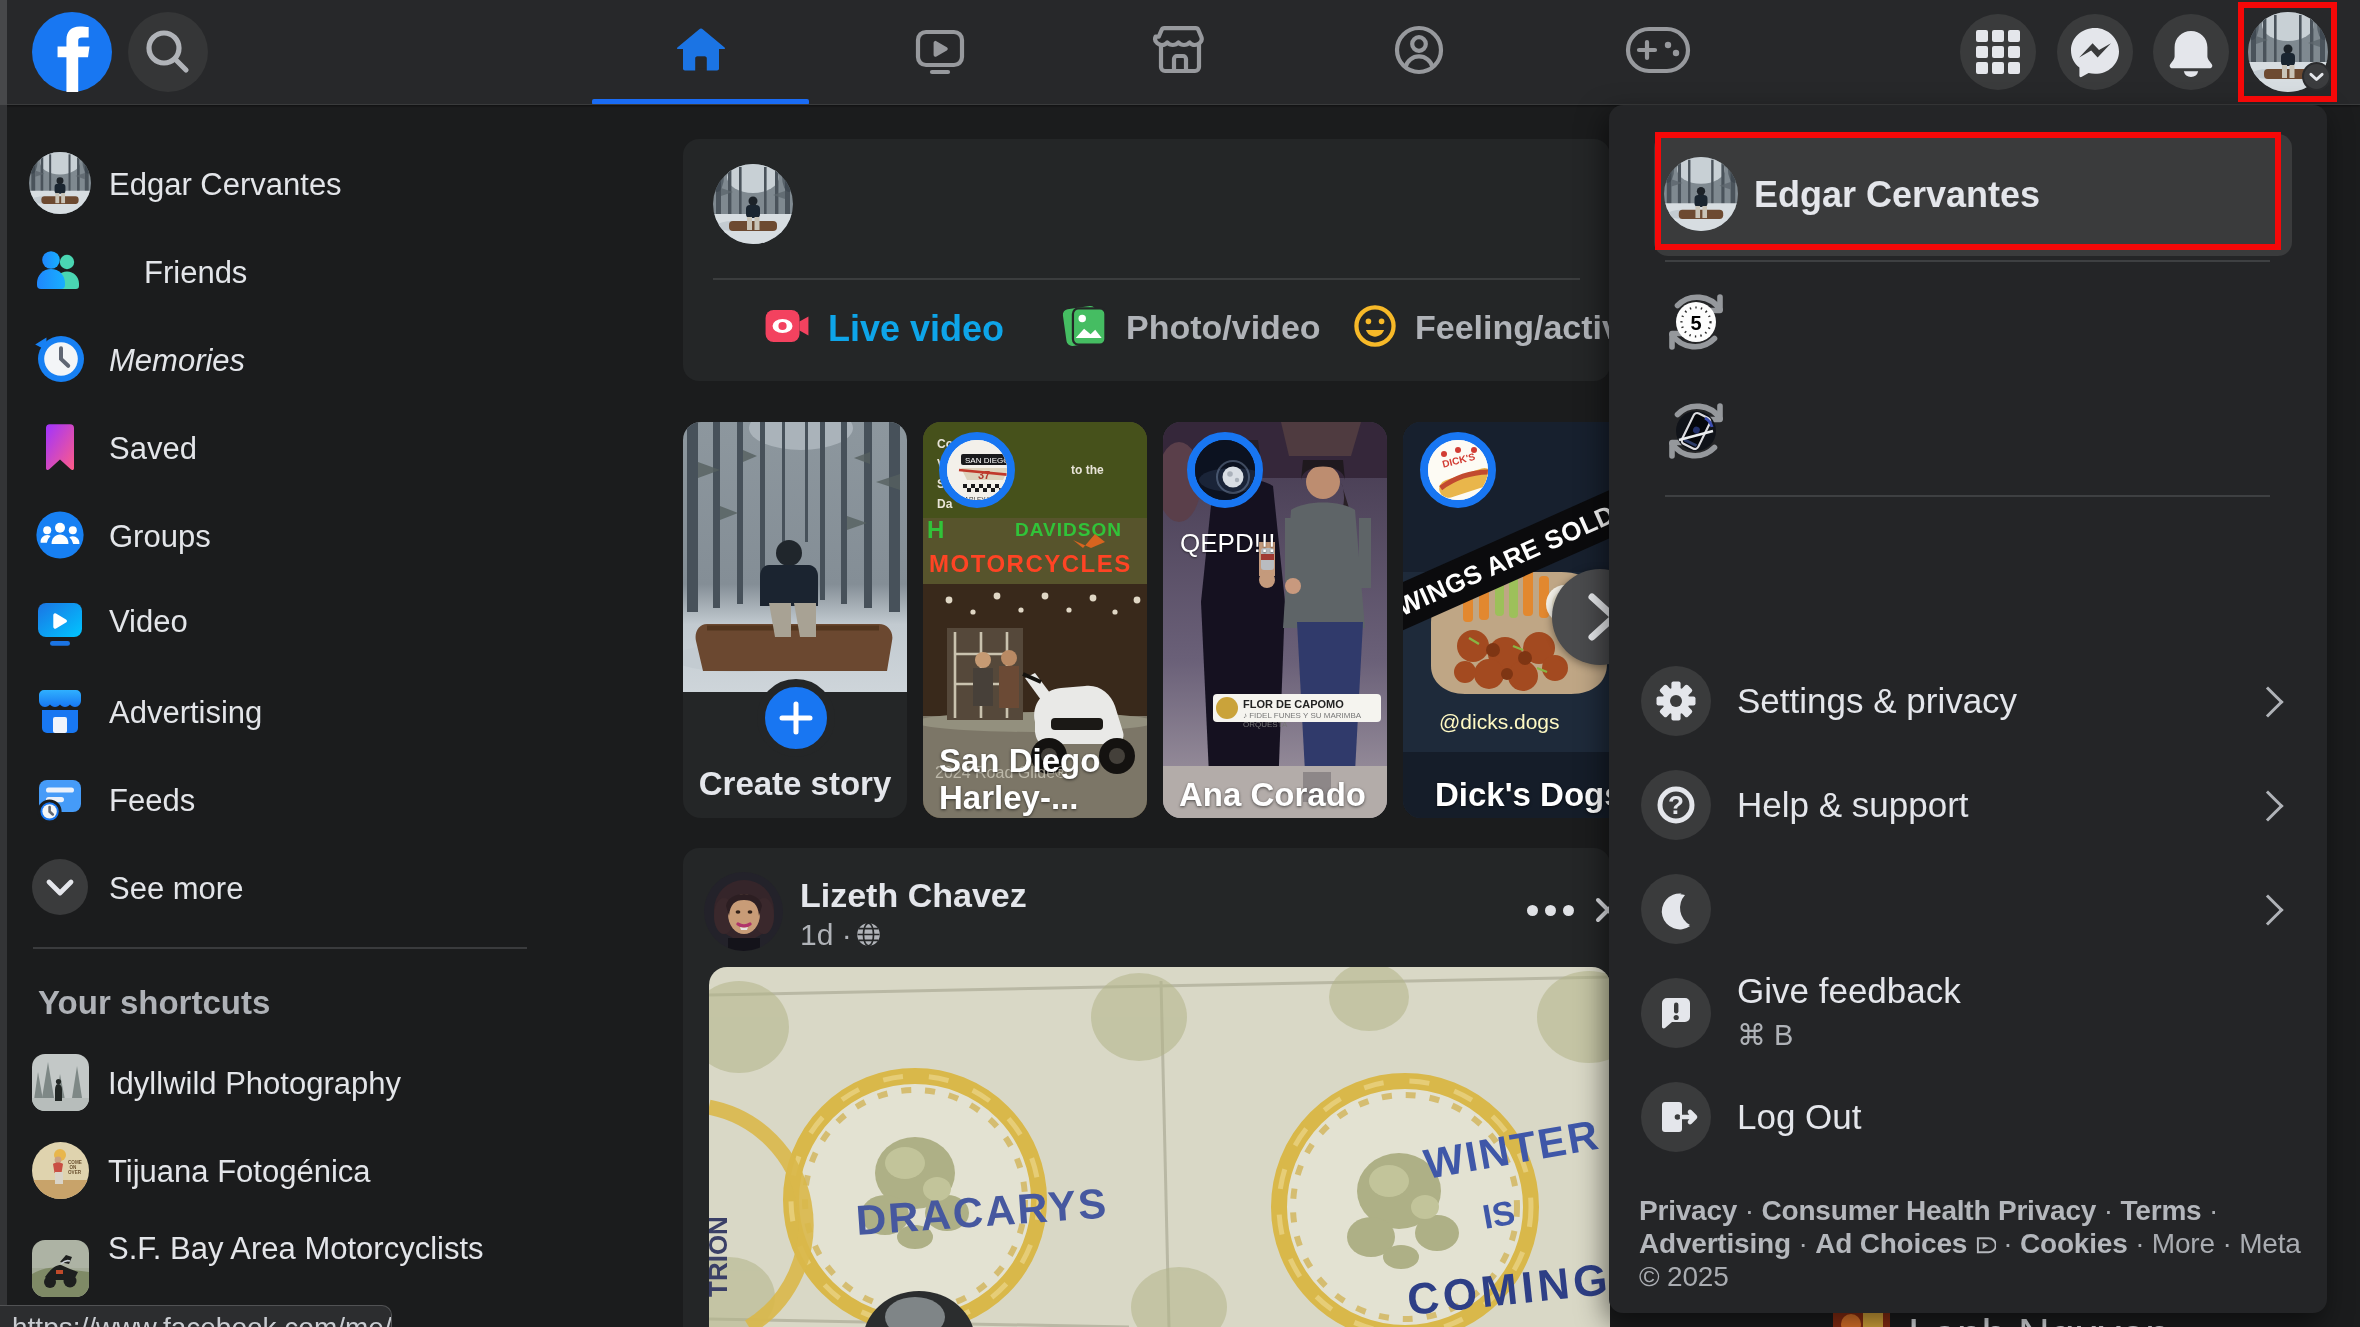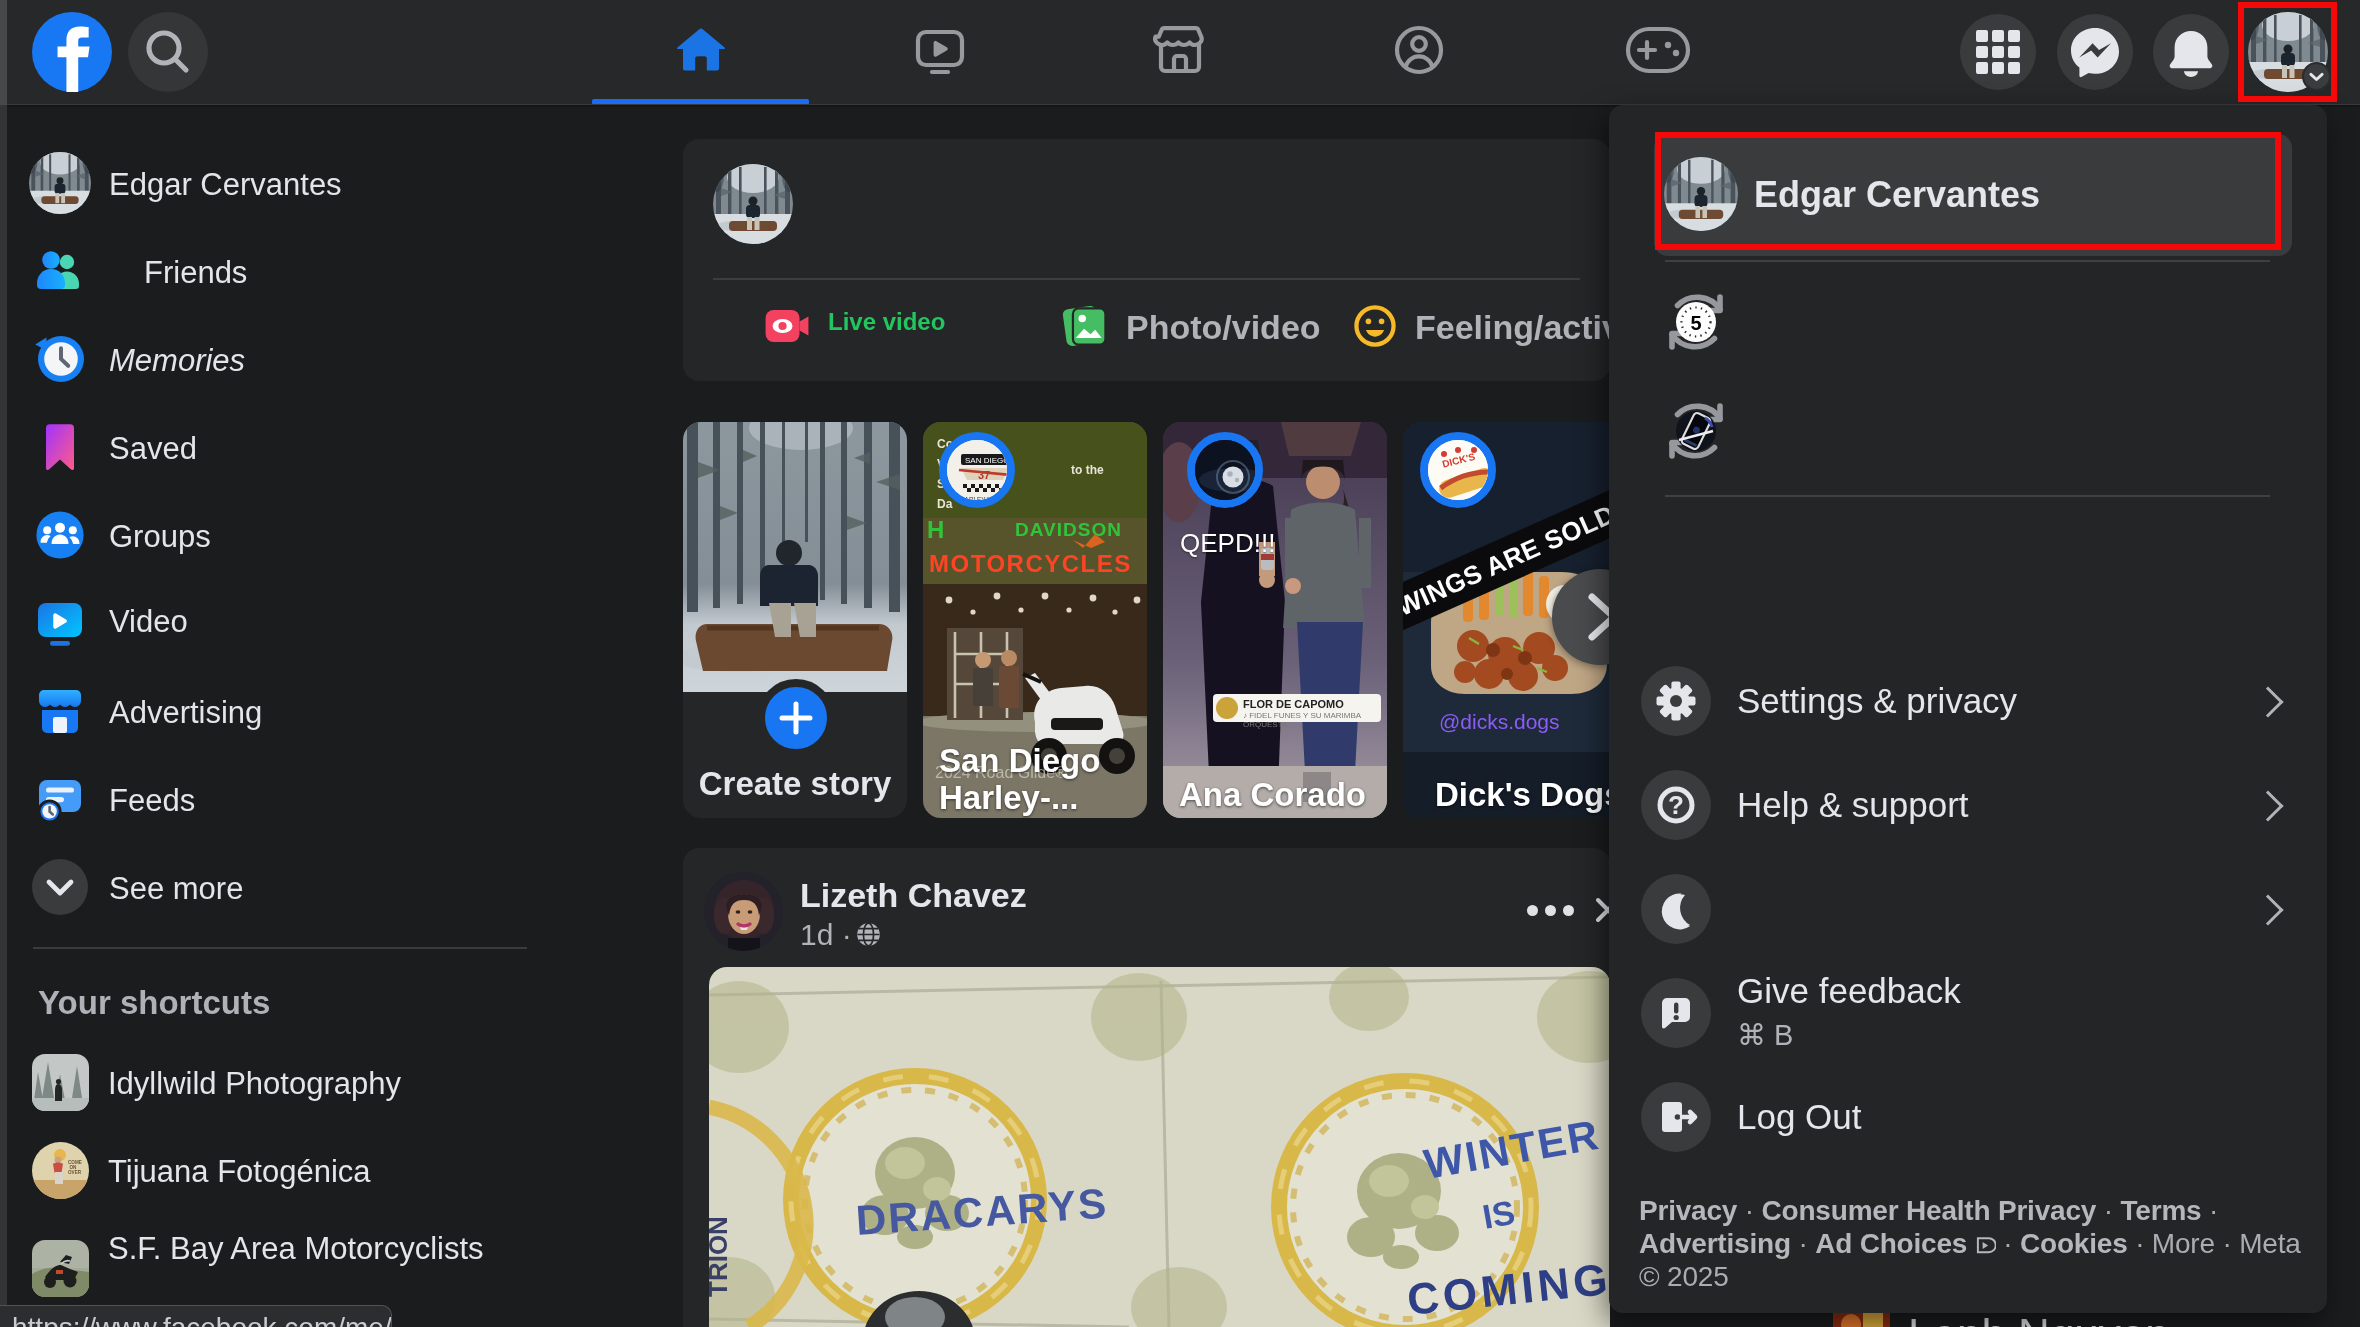--- a/index.html
+++ b/index.html
@@ -355,21 +355,21 @@
     </svg>
     </div>
     <div class="abs" style="left:30px;top:139px;width:867px;height:2px;background:#3b3d3e;"></div>
 
     <svg class="abs" style="left:79px;top:162px;" width="50" height="50" viewBox="0 0 28 28">
         <rect x="2" y="5" width="19" height="18" rx="4.5" fill="#f3425f"></rect>
         <path d="M21 11.5l5-2.8v10.6l-5-2.8z" fill="#f3425f"></path>
         <ellipse cx="11.5" cy="14" rx="5.6" ry="3.9" fill="#fff"></ellipse>
         <circle cx="11.5" cy="14" r="2.3" fill="#f3425f"></circle>
       </svg>
-    <div class="abs" style="left:145px;top:169px;font-size:24px;font-weight:600;color:#22c55e;text-align:center;">Live video</div>
+    <div class="abs" style="left:145px;top:169px;font-size:36px;font-weight:600;color:#0ea5e9;text-align:center;">Live video</div>
     <svg class="abs" style="left:376px;top:161px;" width="52" height="52" viewBox="0 0 28 28">
         <rect x="3" y="4" width="18" height="20" rx="3" fill="#45bd62" transform="rotate(-8 12 14)"></rect>
         <rect x="7.5" y="4.5" width="17.5" height="19.5" rx="3" fill="#45bd62" stroke="#242627" stroke-width="1.2"></rect>
         <circle cx="12.5" cy="10" r="2" fill="#fff"></circle>
         <path d="M9 20.5l4.5-5 3.5 3 2.5-2.5 3.5 4.5z" fill="#fff"></path>
       </svg>
     <div class="abs" style="left:443px;top:169px;font-size:34px;font-weight:600;color:#b0b3b8;">Photo/video</div>
     <svg class="abs" style="left:669px;top:164px;" width="46" height="46" viewBox="0 0 28 28">
         <circle cx="14" cy="14" r="11.3" fill="none" stroke="#f7b928" stroke-width="2.6"></circle>
         <circle cx="10" cy="11.2" r="1.7" fill="#f7b928"></circle>
@@ -603,21 +603,21 @@
           <g transform="rotate(-18 38 42)">
             <rect x="10" y="34" width="56" height="18" rx="9" fill="#e9b64b"></rect>
             <path d="M12 40c18-6 34-6 52 0" stroke="#c24a2f" stroke-width="5" fill="none"></path>
           </g>
           <text x="14" y="22" font-family="Liberation Sans" font-size="10" font-weight="700" fill="#d23c33" transform="rotate(-14 38 20)">DICK'S</text>
         </svg>
     </div>
     <div class="abs" style="left:-70px;top:102px;width:410px;height:44px;background:#0b0b0d;transform:rotate(-24deg);">
       <div style="position:absolute;left:52px;top:7px;font-size:26px;font-weight:600;color:#fff;letter-spacing:.5px;white-space:nowrap;">WINGS ARE SOLD OUT</div>
     </div>
-    <div class="abs" style="left:36px;top:288px;font-size:21px;color:#8b5cf6;">@dicks.dogs</div>
+    <div class="abs" style="left:36px;top:288px;font-size:21px;color:#fef9c3;">@dicks.dogs</div>
     <div class="stext" style="left:32px;top:354px;">Dick's Dogs</div>
   </div>
 
   <div class="circ" style="left:1552px;top:569px;width:96px;height:96px;background:#4a4b4d;box-shadow:0 2px 8px rgba(0,0,0,.4);">
     <svg viewBox="0 0 96 96" width="96" height="96">
         <path d="M40 28l22 20-22 20" fill="none" stroke="#e8eaed" stroke-width="7" stroke-linecap="round" stroke-linejoin="round"></path>
       </svg>
   </div>
 
   <div class="abs" style="left:1588px;top:890px;width:40px;height:40px;z-index:20;">

